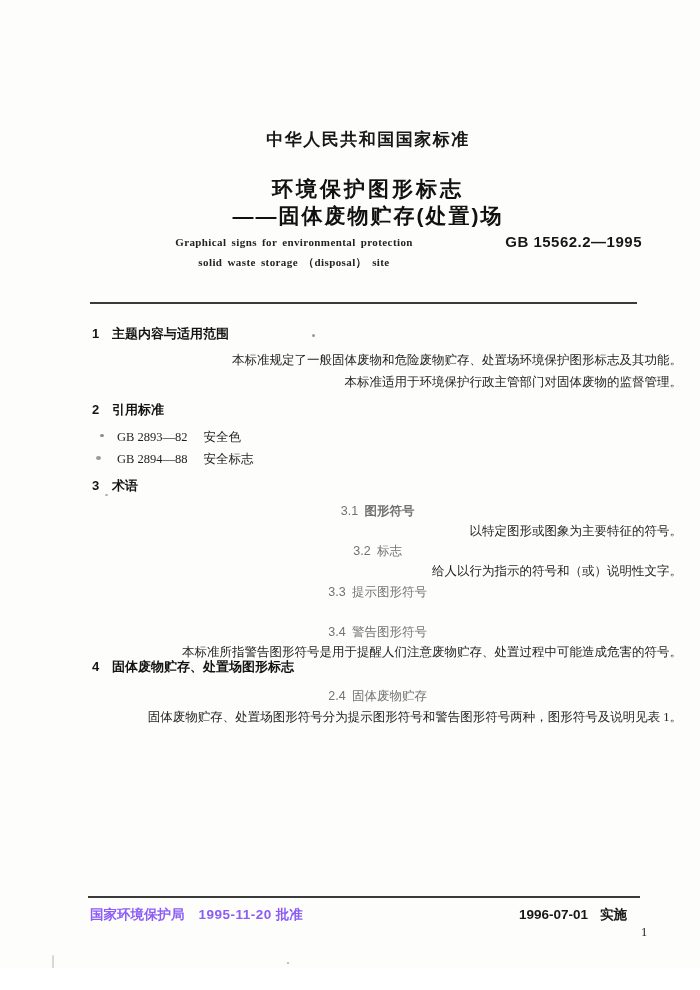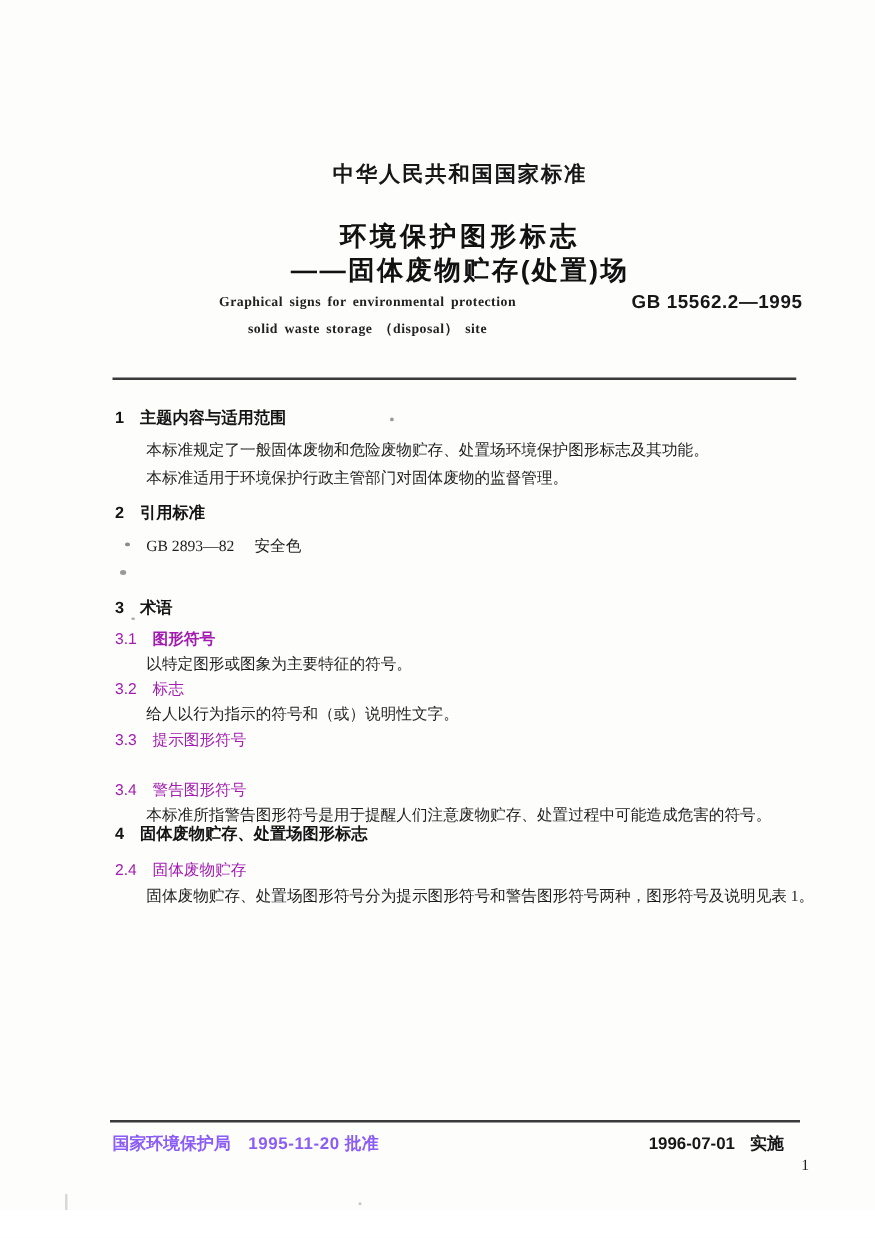--- a/index.html
+++ b/index.html
@@ -36,24 +36,24 @@
     font-family:"Liberation Sans","DejaVu Sans",sans-serif;
     font-weight:600;font-size:15px;letter-spacing:0.5px;color:#171717;
   }
   .rule{background:#3a3a3a;height:2px;}
   .rule-top{top:302px;left:90px;width:547px;}
   .rule-bottom{top:896px;left:88px;width:552px;height:2px;}
   
   .bl{left:92px;width:565px;font-size:12.5px;color:#1e1e1e;}
   .sec-h{font-family:"Liberation Sans","DejaVu Sans",sans-serif;font-weight:700;font-size:13px;color:#141414;}
   .sec-h .num{display:inline-block;min-width:20px;}
-  .sub-h{font-size:12.5px;color:#a21caf;}
+  .sub-h{font-size:12.5px;color:#737373;text-align:center;}
   .sub-h .subnum{display:inline-block;min-width:30px;font-family:"Liberation Sans","DejaVu Sans",sans-serif;}
   .sub-h .bold{font-family:"Liberation Sans","DejaVu Sans",sans-serif;font-weight:700;}
-  .para{padding-left:25px;}
+  .para{padding-left:25px;text-align:right;}
   .ref{padding-left:25px;}
   .ref-code{font-family:"Liberation Serif","DejaVu Serif",serif;}
   .ref-name{margin-left:16px;}
   
   .footer-left{
     top:906px;left:90px;font-size:13.5px;font-weight:700;color:#8b5cf6;
     font-family:"Liberation Sans","DejaVu Sans",sans-serif;
   }
   .footer-left .date{margin-left:14px;font-weight:600;letter-spacing:0.5px;}
   .footer-left .lbl{margin-left:4px;}
@@ -89,20 +89,23 @@
     <span class="num">1</span><span class="ttl">主题内容与适用范围</span>
   </div>
   <div class="abs bl para" style="top:352px">本标准规定了一般固体废物和危险废物贮存、处置场环境保护图形标志及其功能。</div>
   <div class="abs bl para" style="top:374px">本标准适用于环境保护行政主管部门对固体废物的监督管理。</div>
 
   <div class="abs bl sec-h" style="top:401px">
     <span class="num">2</span><span class="ttl">引用标准</span>
   </div>
   <div class="abs bl ref" style="top:429px">
     <span class="ref-code">GB 2893—82</span><span class="ref-name">安全色</span>
+  </div>
+  <div class="abs bl ref" style="top:451px">
+    <span class="ref-code">GB 2894—88</span><span class="ref-name">安全标志</span>
   </div>
 
   <div class="abs bl sec-h" style="top:477px">
     <span class="num">3</span><span class="ttl">术语</span>
   </div>
 
   <div class="abs bl sub-h" style="top:503px">
     <span class="subnum">3.1</span><span class="bold">图形符号</span>
   </div>
   <div class="abs bl para" style="top:523px">以特定图形或图象为主要特征的符号。</div>

